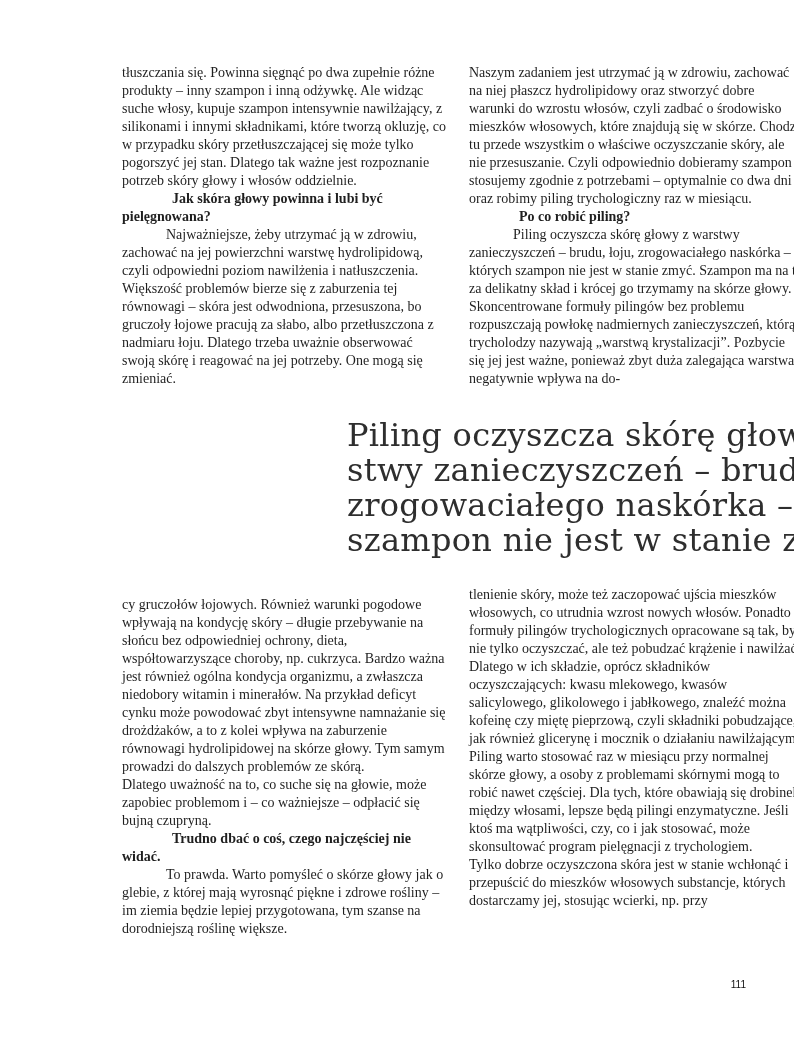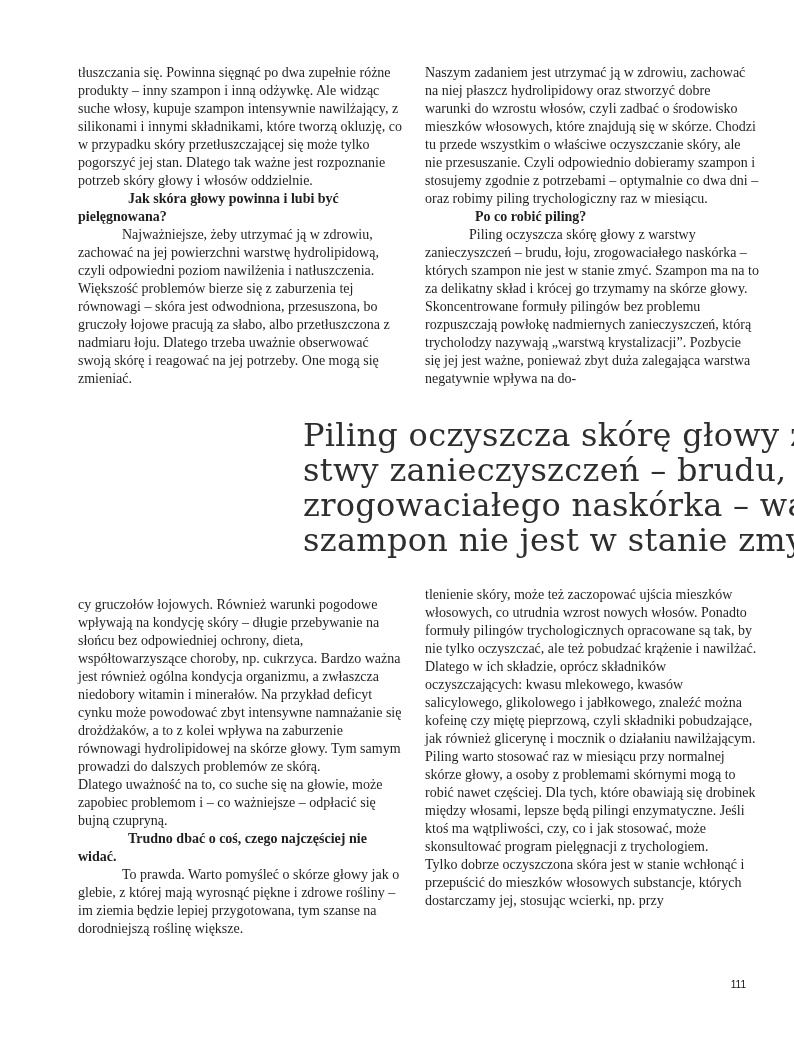--- a/index.html
+++ b/index.html
@@ -4,21 +4,21 @@
 <style>
   html, body { margin: 0; padding: 0; background: #e8e8e8; }
   #page {
     position: relative;
     width: 794px;
     height: 1040px;
     background: #ffffff;
     overflow: hidden;
     font-family: "Liberation Serif", serif;
   }
-  .text-block { position: absolute; }
+  .text-block { position: absolute; margin-left: 44px; }
   .para {
     margin: 0;
     font-family: "Liberation Serif", serif;
     font-size: 14px;
     line-height: 18px;
     color: #1f1f1f;
     text-align: left;
     hyphens: auto;
     -webkit-hyphens: auto;
   }

